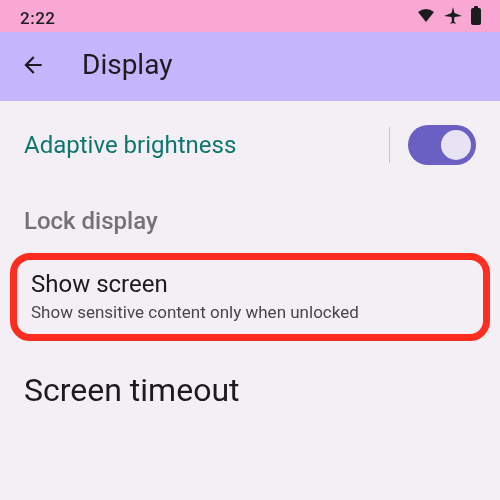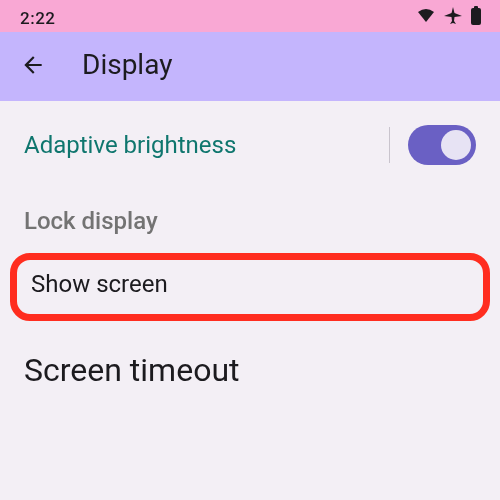--- a/index.html
+++ b/index.html
@@ -156,20 +156,21 @@
     <div class="toggle on">
       <div class="toggle-thumb"></div>
     </div>
   </div>
 
   <div class="section-label">Lock display</div>
 
   <div class="highlight-box">
     <div>
       <div class="list-item-title">Show screen</div>
+      <div class="list-item-subtitle">Show sensitive content only when unlocked</div>
     </div>
   </div>
 
   <div class="list-item">
     <div class="list-item-title">Screen timeout</div>
   </div>
 
 </div>
 
 </body></html>

